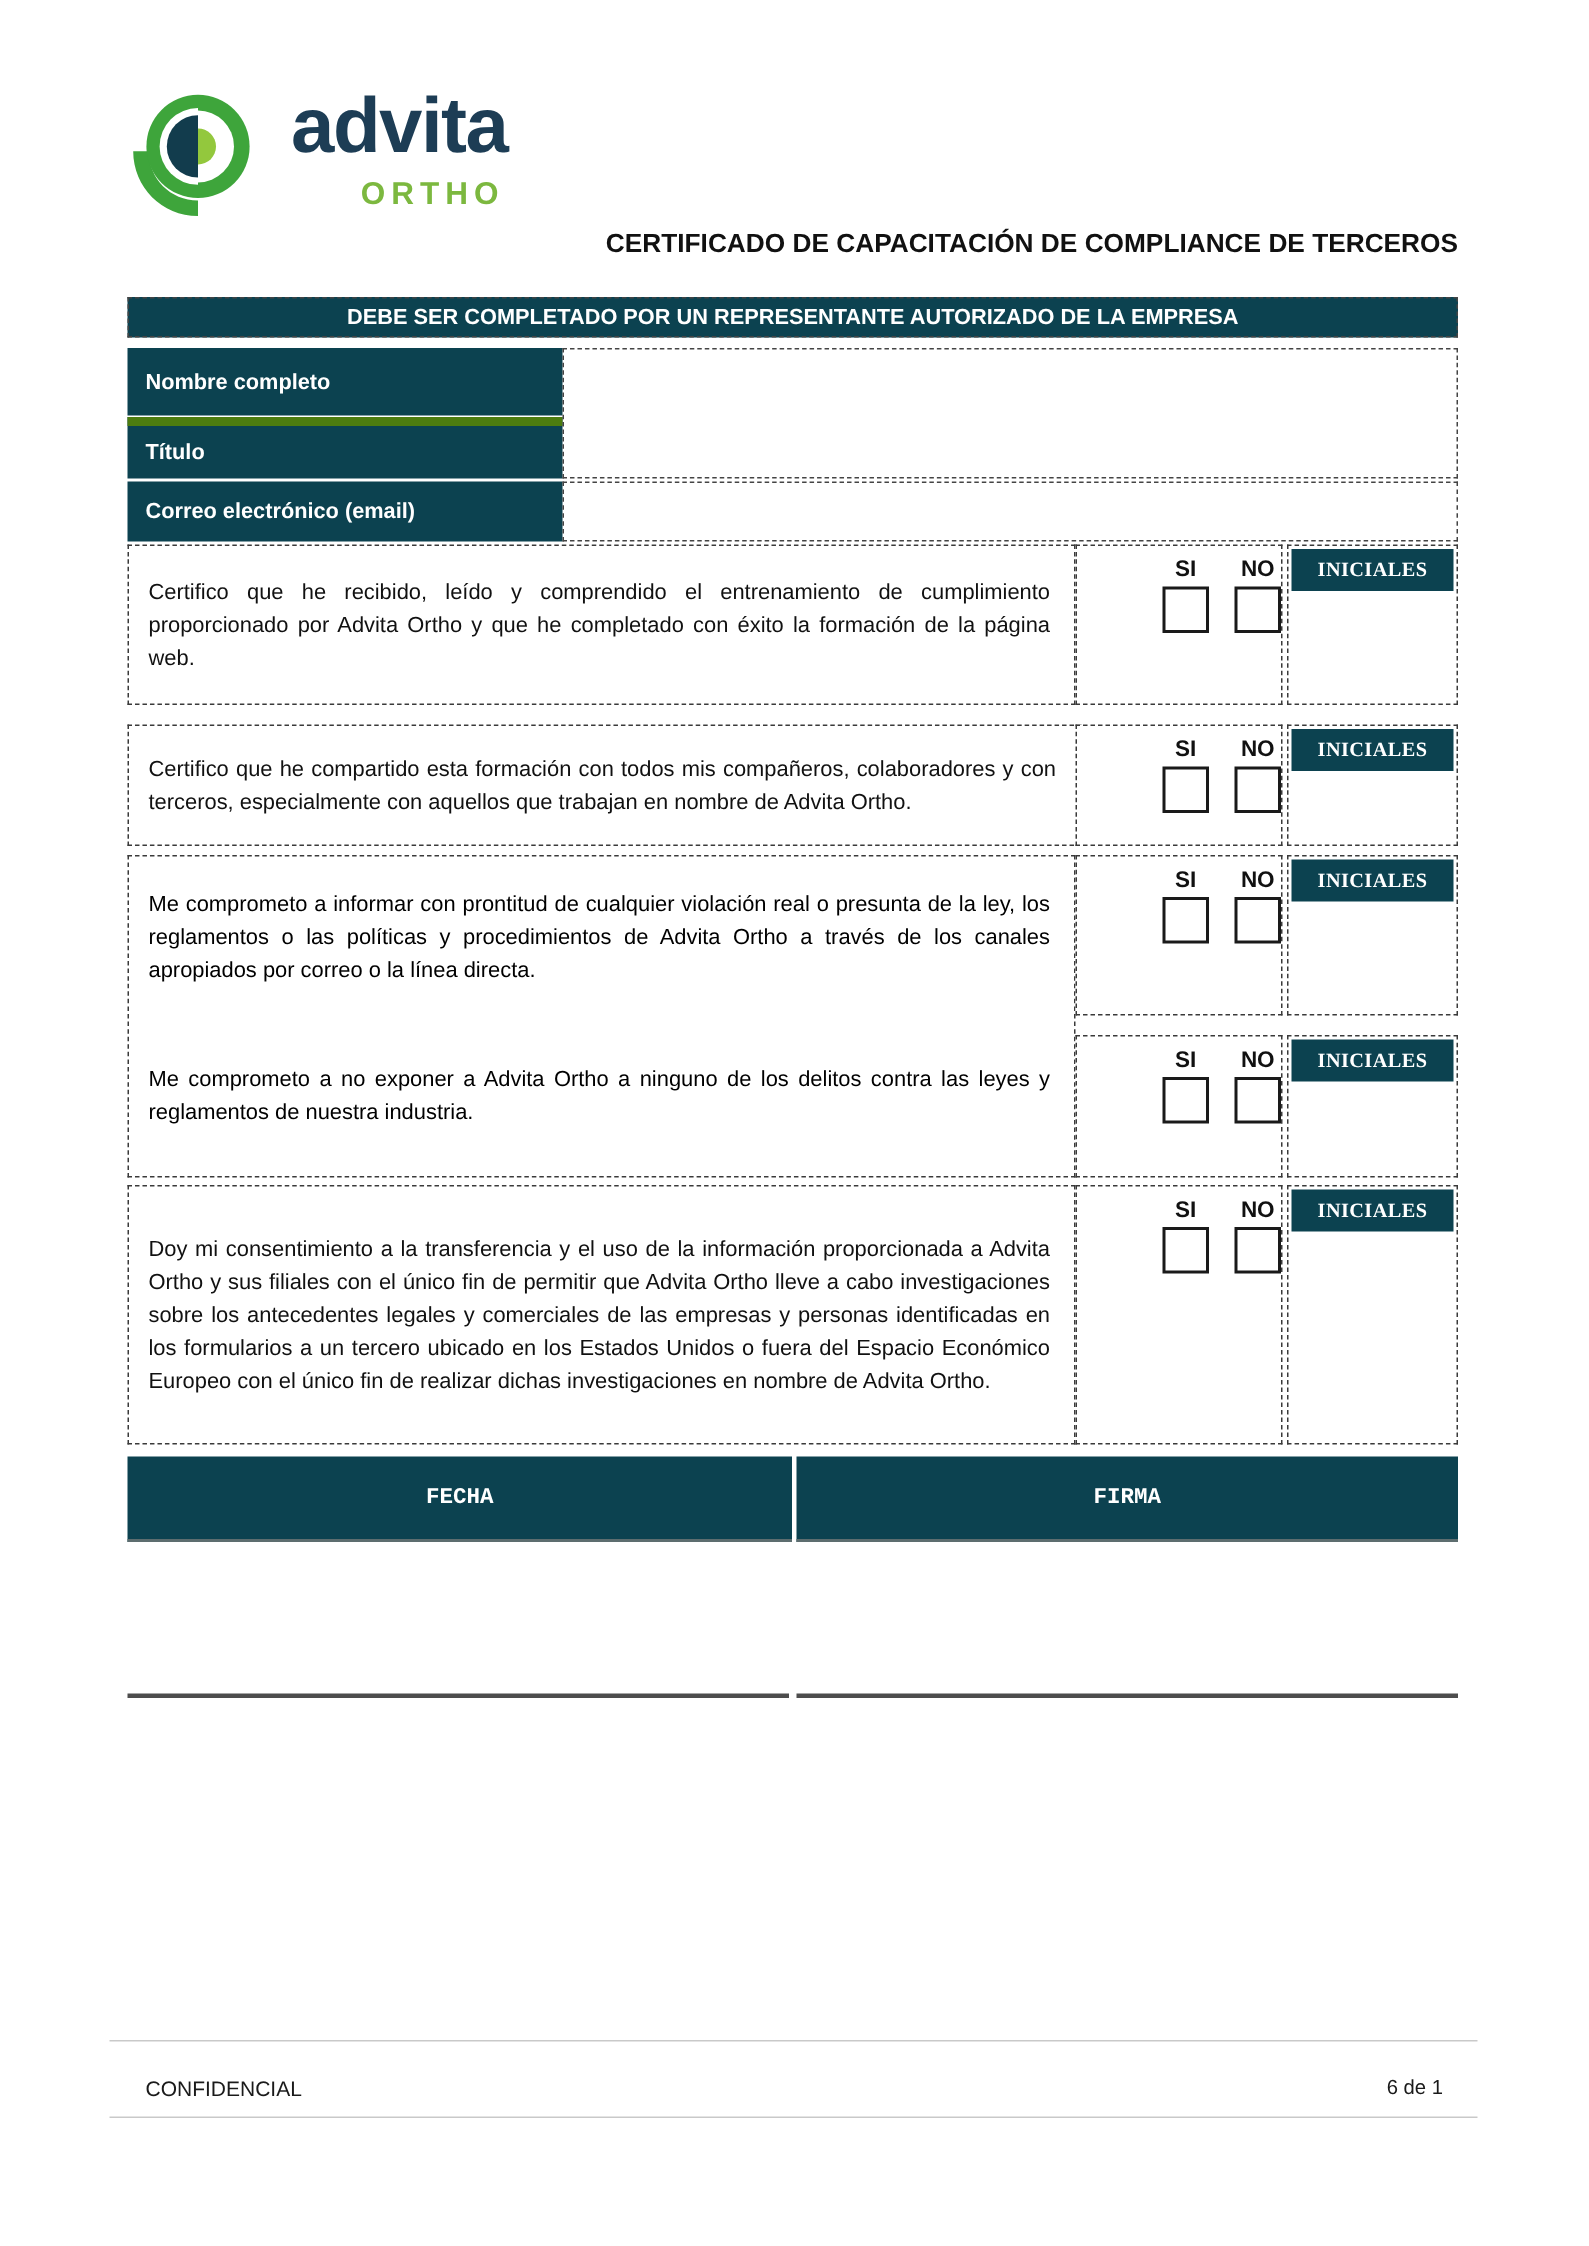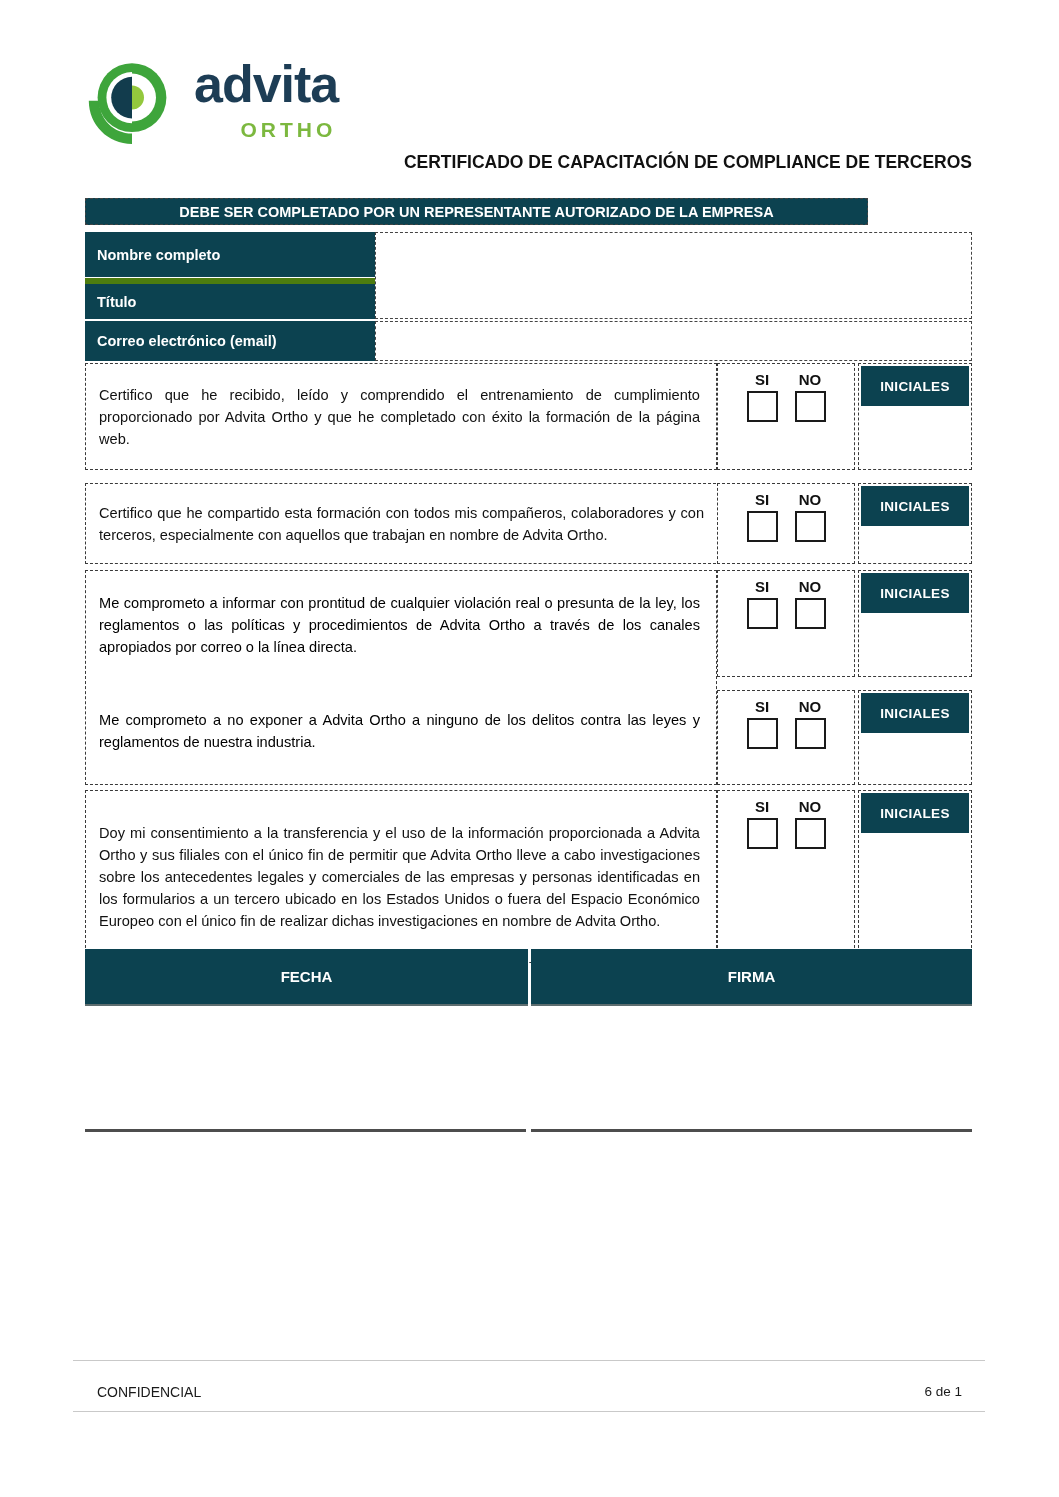--- a/index.html
+++ b/index.html
@@ -11,21 +11,21 @@
   .logo-icon { width:96px; height:104px; }
   .logo-textcol { display:flex; flex-direction:column; align-items:flex-end; margin-left:14px; margin-top:2px; }
   .logo-brand { font-size:52px; font-weight:bold; color:#1d3d55; letter-spacing:-1px; line-height:1.0; }
   .logo-division { font-size:21px; font-weight:bold; color:#7cb83f; letter-spacing:4px; margin-top:8px; margin-right:2px; }
 
   
   .doc-title { position:absolute; top:152px; right:87px; font-size:17.5px; font-weight:bold; color:#111; }
 
   
   .teal { background:#0c4250; color:#ffffff; font-weight:bold; }
-  .instruction-bar { position:absolute; left:85px; top:198px; width:783px; height:27px;
+  .instruction-bar { position:absolute; left:85px; top:198px; width:887px; height:27px;
     display:flex; align-items:center; justify-content:center; font-size:14.5px;
     border:1px dashed #444; }
 
   .field-label { position:absolute; left:85px; width:290px; display:flex; align-items:center;
     padding-left:12px; font-size:14.5px; }
   .flabel-1 { top:232px; height:45px; }
   .flabel-2 { top:278px; height:41px; border-top:6px solid #4d7c0f; }
   .flabel-3 { top:321px; height:40px; }
 
   .field-input-big { position:absolute; left:375px; top:232px; width:597px; height:87px;
@@ -33,38 +33,38 @@
   .field-input-small { position:absolute; left:375px; top:321px; width:597px; height:40px;
     border:1px dashed #444; }
 
   
   .cell { position:absolute; border:1px dashed #3a3a3a; background:#fff; }
   .stmt { display:flex; flex-direction:column; justify-content:center;
     padding:10px 16px 10px 13px; font-size:14.6px; line-height:22px; color:#111;
     text-align:justify; }
   .stmt p { text-align:justify; }
 
-  .sino { display:flex; flex-direction:column; align-items:center; padding-top:7px; }
+  .sino { display:flex; flex-direction:column; align-items:flex-end; padding-top:7px; }
   .sino-pair { display:flex; gap:17px; }
   .sino-col { display:flex; flex-direction:column; align-items:center; gap:3px; }
   .sino-label { font-size:15px; font-weight:bold; color:#111; }
   .checkbox { width:31px; height:31px; border:2.5px solid #1a1a1a; background:#fff; }
 
   .ini-cell { padding:2px; }
-  .ini-header { height:40px; display:flex; align-items:center; justify-content:center;
-    font-size:13.5px; letter-spacing:0.3px; }
+  .ini-header { height:28px; display:flex; align-items:center; justify-content:center;
+    font-size:13.5px; letter-spacing:0.3px;font-family:Liberation Serif, serif; }
   .ini-blank { width:100%; }
 
   
   .stmt-sub { display:flex; flex-direction:column; justify-content:center;
     padding:0 16px 0 13px; font-size:14.6px; line-height:22px; text-align:justify; }
 
   
-  .sig-bar { position:absolute; top:949px; height:57px; display:flex; align-items:center;
-    justify-content:center; font-size:15px; border-bottom:2px solid #5d6d6f; }
+  .sig-bar { position:absolute; top:971px; height:57px; display:flex; align-items:center;
+    justify-content:center; font-size:15px; border-bottom:2px solid #5d6d6f;font-family:Liberation Mono, monospace; }
   .sig-fecha { left:85px; width:443px; }
   .sig-firma { left:531px; width:441px; }
   .sig-line { position:absolute; top:1129px; height:3px; background:#4d4d4d; }
   .sig-line-1 { left:85px; width:441px; }
   .sig-line-2 { left:531px; width:441px; }
 
   
   .footer-rule { position:absolute; left:73px; width:912px; height:1px; background:#c9c9c9; }
   .fr-top { top:1360px; }
   .fr-bottom { top:1411px; }

